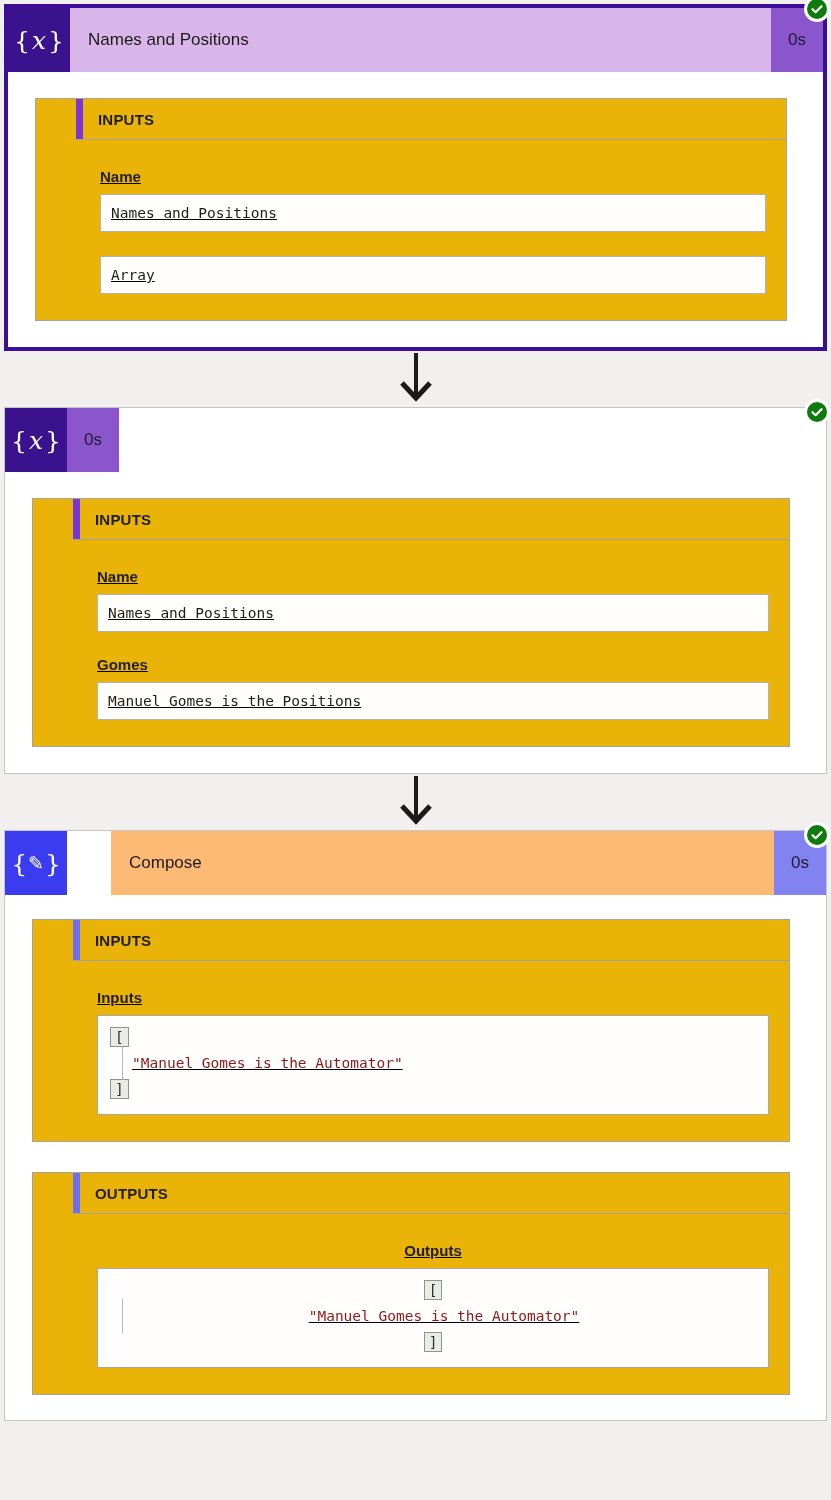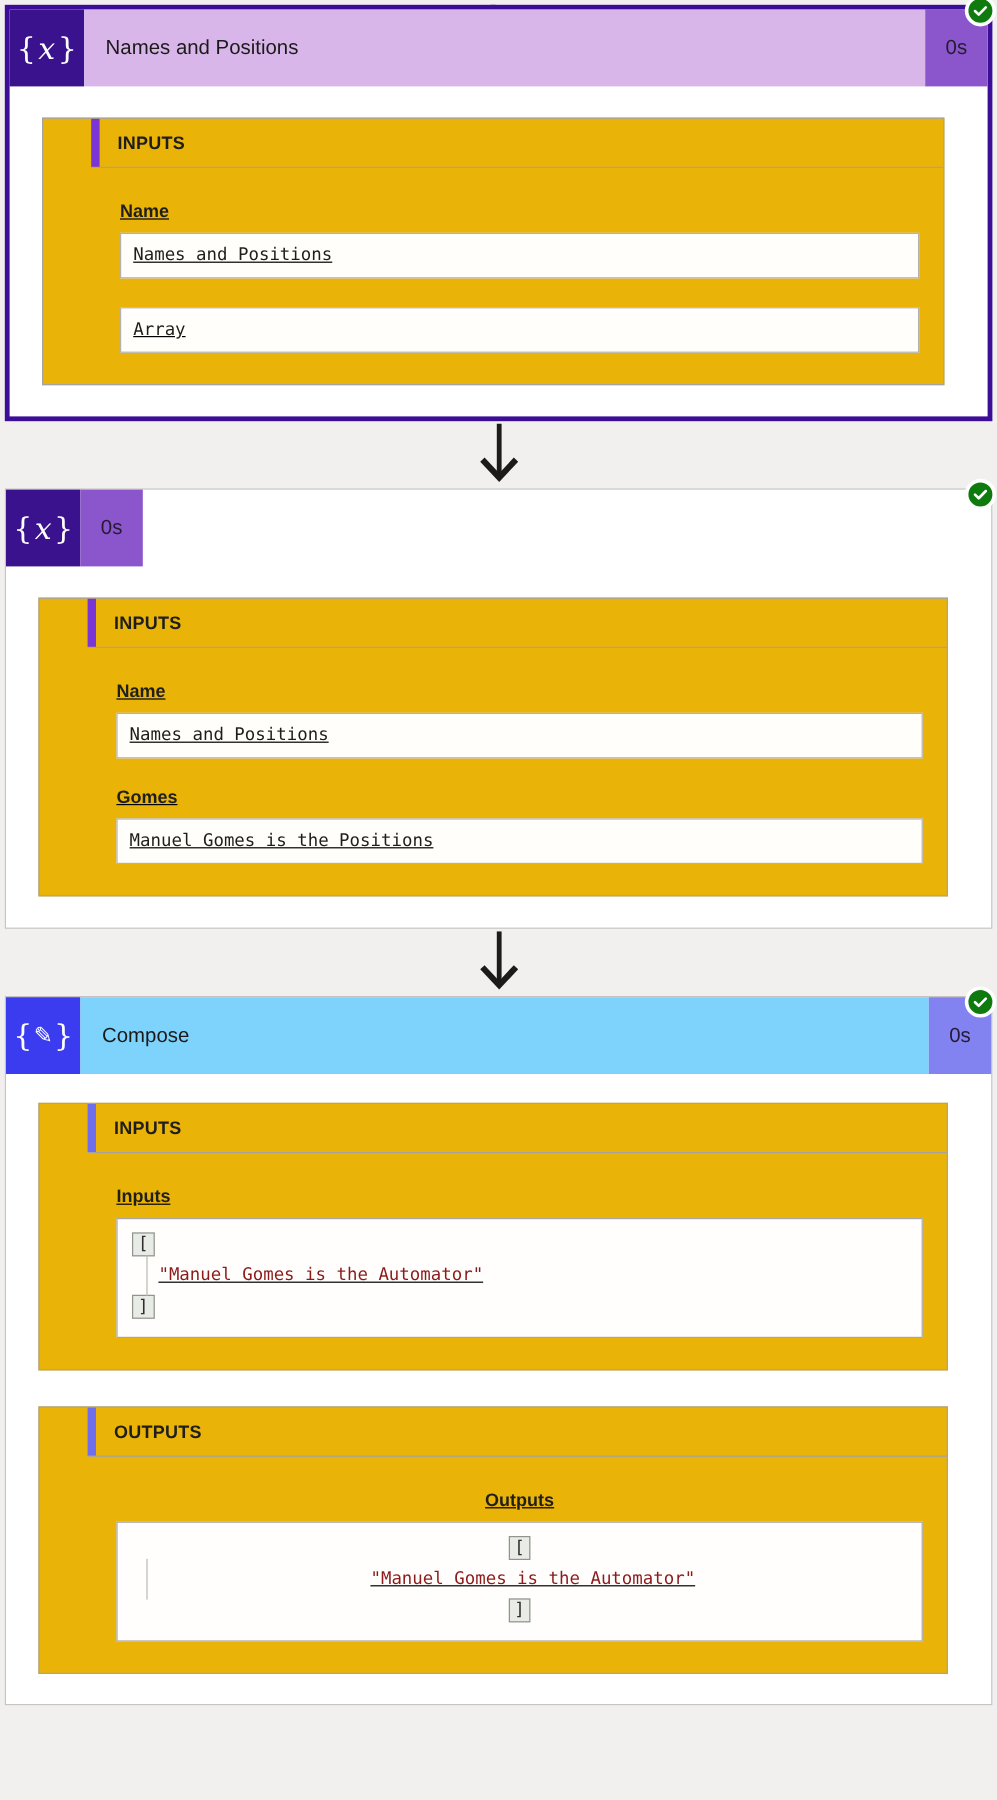--- a/index.html
+++ b/index.html
@@ -52,21 +52,21 @@
     display: inline-block;
   }
   .hdr-title {
     flex: 1;
     display: flex; align-items: center;
     padding-left: 18px;
     font-size: 17px;
     color: #1c1a19;
   }
   .hdr-variable { background: #d8b6ea; }
-  .hdr-compose  { background: #7dd3fc; }
+  .hdr-compose  { background: #fdba74; margin-left: 44px; }
   .hdr-duration {
     flex: 0 0 52px;
     display: flex; align-items: center; justify-content: center;
     font-size: 17px;
     color: #241b33;
     text-align: right;
   }
   .dur-variable { background: #8b55cc; }
   .dur-compose  { background: #8282f0; }
 

